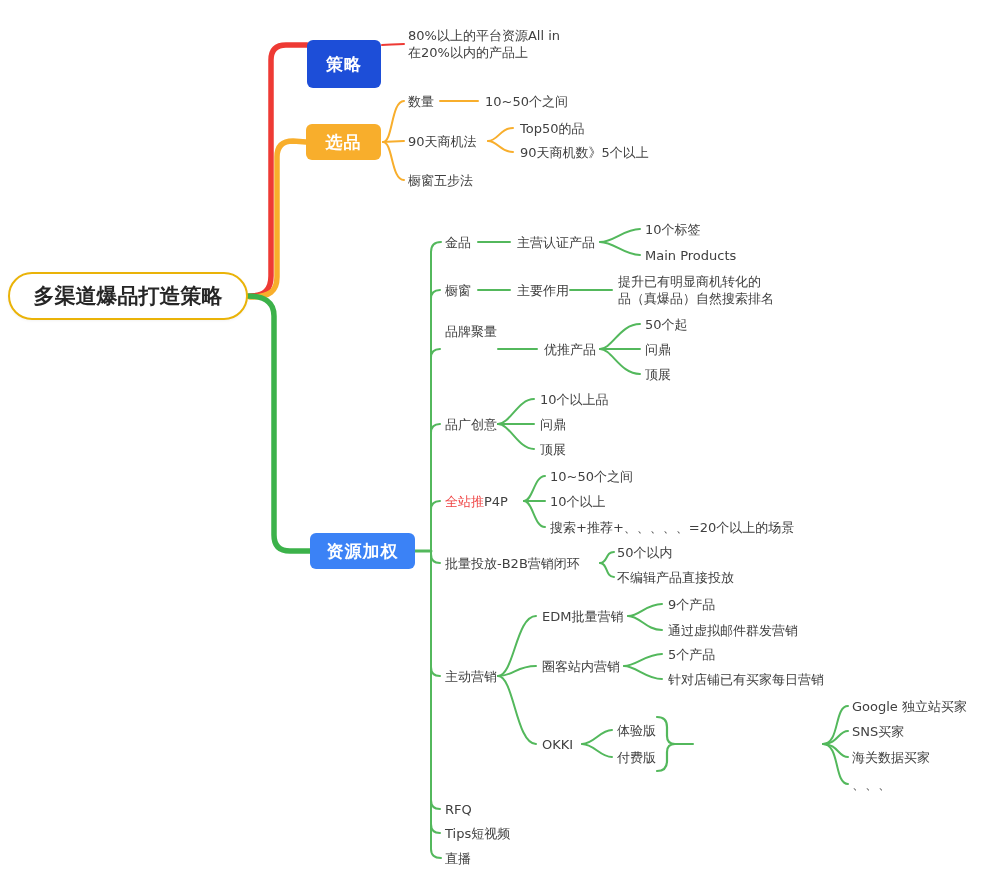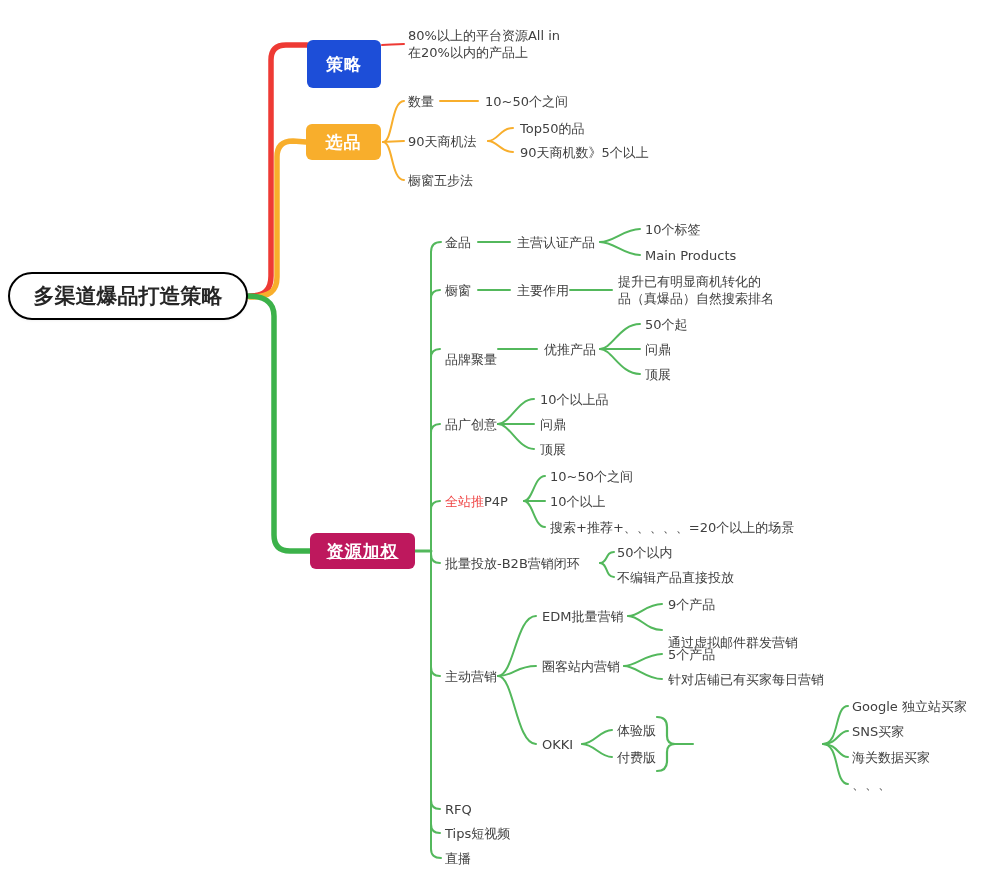--- a/index.html
+++ b/index.html
@@ -6,26 +6,26 @@
   body{font-family:"DejaVu Sans","Liberation Sans",sans-serif;}
   #canvas{position:relative;width:1000px;height:874px;background:#ffffff;overflow:hidden;}
   #edges{position:absolute;left:0;top:0;width:1000px;height:874px;z-index:0;}
   .node{position:absolute;transform:translateY(-50%);font-size:13px;color:#404040;
         white-space:nowrap;z-index:1;line-height:17px;}
   .node.multiline{white-space:pre-line;}
   .mainbox{position:absolute;display:flex;align-items:center;justify-content:center;
         color:#ffffff;font-weight:bold;border-radius:6px;z-index:1;font-size:17px;
         letter-spacing:1px;}
   .rootnode{position:absolute;left:8px;top:272px;width:240px;height:48px;background:#ffffff;
-        border:2px solid #000000;border-radius:26px;display:flex;align-items:center;
+        border:2px solid #eab308;border-radius:26px;display:flex;align-items:center;
         justify-content:center;font-size:21px;font-weight:bold;color:#262626;z-index:1;
         box-sizing:border-box;box-shadow:0 1px 3px rgba(0,0,0,0.05);}
   .box-strategy{left:307px;top:27px;width:74px;height:48px;background:#1d4ed8;margin-top:13px;}
   .box-selection{left:306px;top:124px;width:75px;height:36px;background:#f8ae2c;}
-  .box-weighting{left:310px;top:533px;width:105px;height:36px;background:#be185d;text-decoration:underline;}
+  .box-weighting{left:310px;top:533px;width:105px;height:36px;background:#3b82f6;}
   .box-prospect{left:693px;top:729px;width:130px;height:30px;background:#40b14b;
         border-radius:14px;font-size:13px;letter-spacing:0;}
   .red-part{color:#ef4444;}
 </style>
 </head>
 <body>
 
 <div id="canvas">
 
   <svg id="edges" viewBox="0 0 1000 874">
@@ -114,21 +114,21 @@
   <div class="node" style="left:445px;top:242px;">金品</div>
   <div class="node" style="left:517px;top:242px;">主营认证产品</div>
   <div class="node" style="left:645px;top:229px;">10个标签</div>
   <div class="node" style="left:645px;top:255px;">Main Products</div>
 
   <div class="node" style="left:445px;top:290px;">橱窗</div>
   <div class="node" style="left:517px;top:290px;">主要作用</div>
   <div class="node multiline" style="left:618px;top:290px;">提升已有明显商机转化的
 品（真爆品）自然搜索排名</div>
 
-  <div class="node" style="left:445px;top:359px;">品牌聚量</div>
+  <div class="node" style="left:445px;top:331px;">品牌聚量</div>
   <div class="node" style="left:544px;top:349px;">优推产品</div>
   <div class="node" style="left:645px;top:324px;">50个起</div>
   <div class="node" style="left:645px;top:349px;">问鼎</div>
   <div class="node" style="left:645px;top:374px;">顶展</div>
 
   <div class="node" style="left:445px;top:424px;">品广创意</div>
   <div class="node" style="left:540px;top:399px;">10个以上品</div>
   <div class="node" style="left:540px;top:424px;">问鼎</div>
   <div class="node" style="left:540px;top:449px;">顶展</div>
 
@@ -139,21 +139,21 @@
   <div class="node" style="left:550px;top:501px;">10个以上</div>
   <div class="node" style="left:550px;top:527px;">搜索+推荐+、、、、、=20个以上的场景</div>
 
   <div class="node" style="left:445px;top:563px;">批量投放-B2B营销闭环</div>
   <div class="node" style="left:617px;top:552px;">50个以内</div>
   <div class="node" style="left:617px;top:577px;">不编辑产品直接投放</div>
 
   <div class="node" style="left:445px;top:676px;">主动营销</div>
   <div class="node" style="left:542px;top:616px;">EDM批量营销</div>
   <div class="node" style="left:668px;top:604px;">9个产品</div>
-  <div class="node" style="left:668px;top:630px;margin-top:12px;">通过虚拟邮件群发营销</div>
+  <div class="node" style="left:668px;top:630px;">通过虚拟邮件群发营销</div>
   <div class="node" style="left:542px;top:666px;">圈客站内营销</div>
   <div class="node" style="left:668px;top:654px;">5个产品</div>
   <div class="node" style="left:668px;top:679px;">针对店铺已有买家每日营销</div>
   <div class="node" style="left:542px;top:744px;">OKKI</div>
   <div class="node" style="left:617px;top:730px;">体验版</div>
   <div class="node" style="left:617px;top:757px;">付费版</div>
 
   <div class="node" style="left:852px;top:706px;">Google 独立站买家</div>
   <div class="node" style="left:852px;top:731px;">SNS买家</div>
   <div class="node" style="left:852px;top:757px;">海关数据买家</div>

